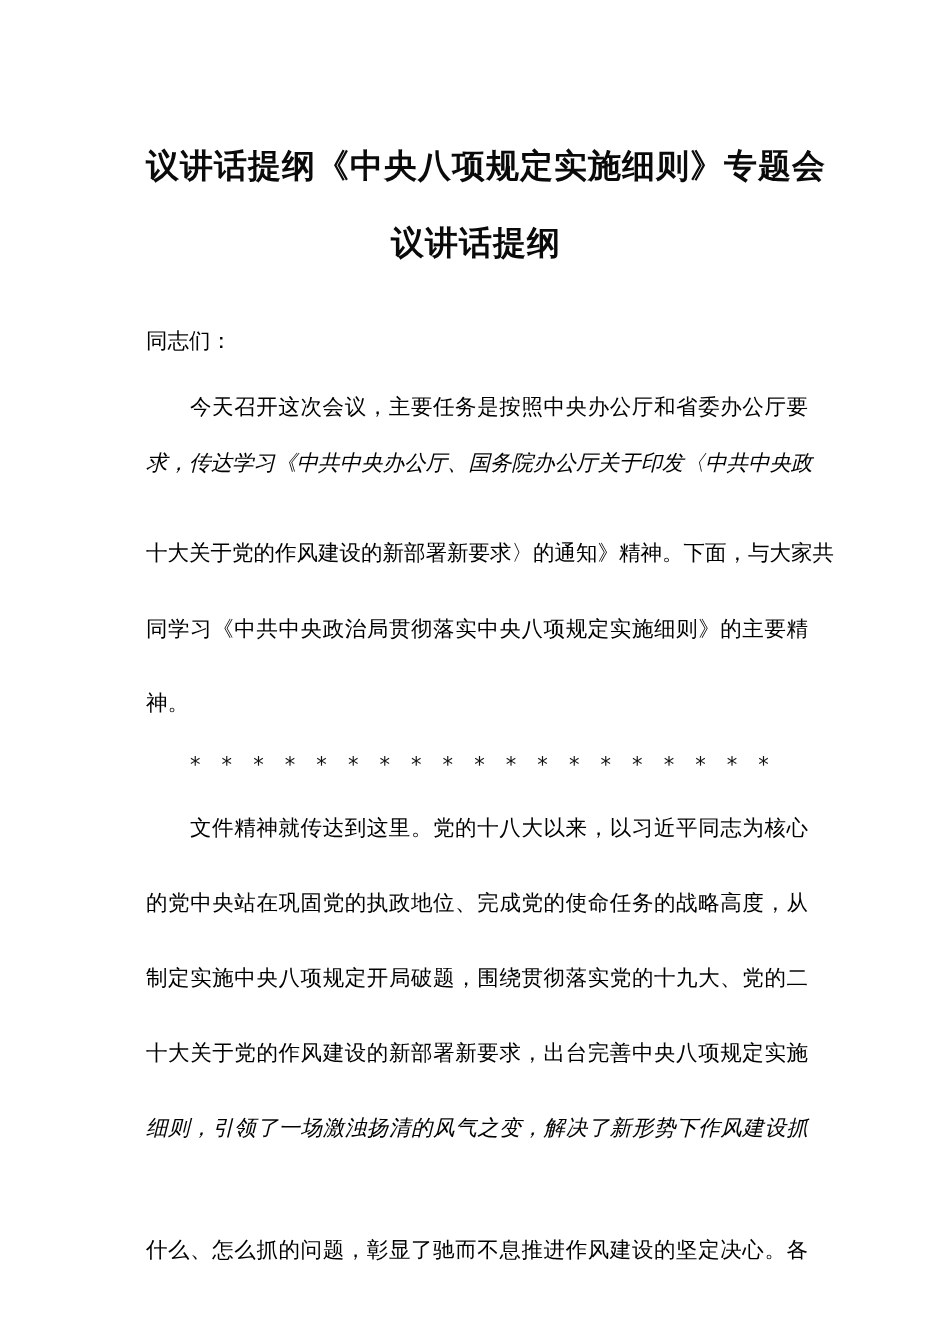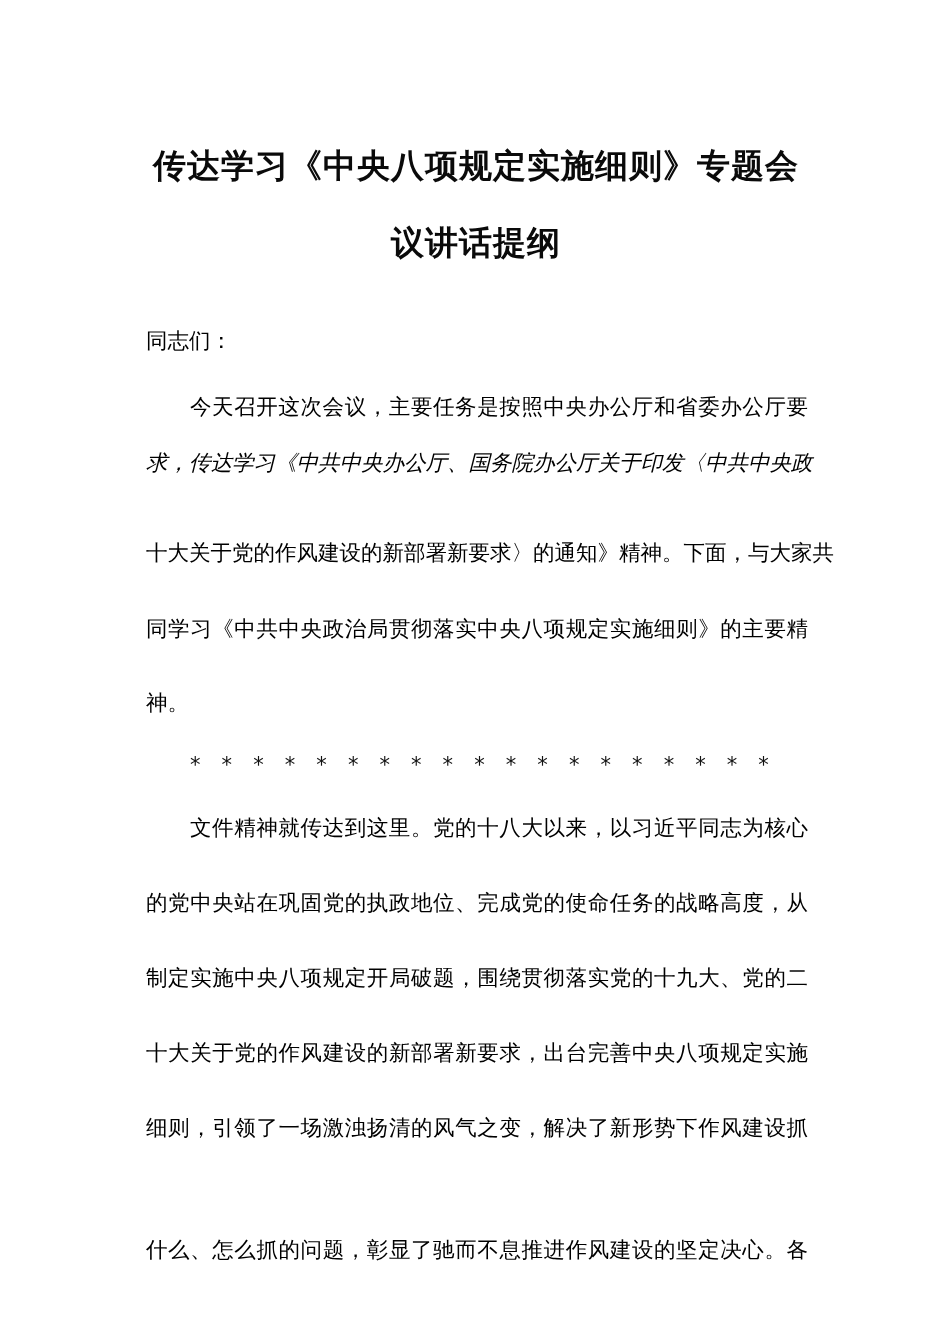--- a/index.html
+++ b/index.html
@@ -59,33 +59,33 @@
       letter-spacing: 7.2px;
       white-space: nowrap;
       color: #111111;
     }
   </style>
 </head>
 <body>
 
 <div class="page">
 
-  <div class="title-line" style="top:144px;">传达学习《中央八项规定实施细则》专题会</div>
+  <div class="title-line" style="top:144px;">议讲话提纲《中央八项规定实施细则》专题会</div>
   <div class="title-line" style="top:221px;">议讲话提纲</div>
 
   <div class="line last" style="top:326px;">同志们：</div>
 
   <div class="line indent" style="top:392px;">今天召开这次会议，主要任务是按照中央办公厅和省委办公厅要</div>
   <div class="line" style="top:448px;font-style:italic;">求，传达学习《中共中央办公厅、国务院办公厅关于印发〈中共中央政</div>
   <div class="line" style="top:538px;">十大关于党的作风建设的新部署新要求〉的通知》精神。下面，与大家共</div>
   <div class="line" style="top:614px;">同学习《中共中央政治局贯彻落实中央八项规定实施细则》的主要精</div>
   <div class="line last" style="top:688px;">神。</div>
 
   <div class="stars" style="top:753px;">* * * * * * * * * * * * * * * * * * *</div>
 
   <div class="line indent" style="top:813px;">文件精神就传达到这里。党的十八大以来，以习近平同志为核心</div>
   <div class="line" style="top:888px;">的党中央站在巩固党的执政地位、完成党的使命任务的战略高度，从</div>
   <div class="line" style="top:963px;">制定实施中央八项规定开局破题，围绕贯彻落实党的十九大、党的二</div>
   <div class="line" style="top:1038px;">十大关于党的作风建设的新部署新要求，出台完善中央八项规定实施</div>
-  <div class="line" style="top:1113px;">细则，引领了一场激浊扬清的风气之变，解决了新形势下作风建设抓</div>
+  <div class="line" style="top:1113px;font-style:italic;">细则，引领了一场激浊扬清的风气之变，解决了新形势下作风建设抓</div>
   <div class="line" style="top:1188px;margin-top:47px;">什么、怎么抓的问题，彰显了驰而不息推进作风建设的坚定决心。各</div>
 
 </div>
 
 </body></html>

